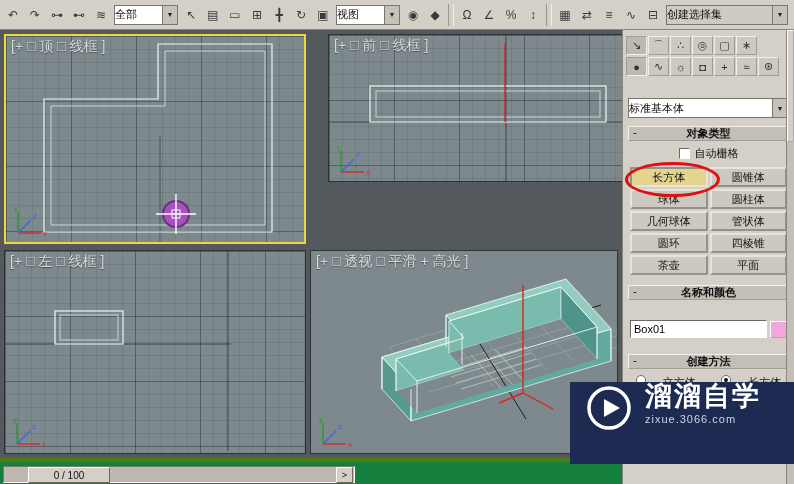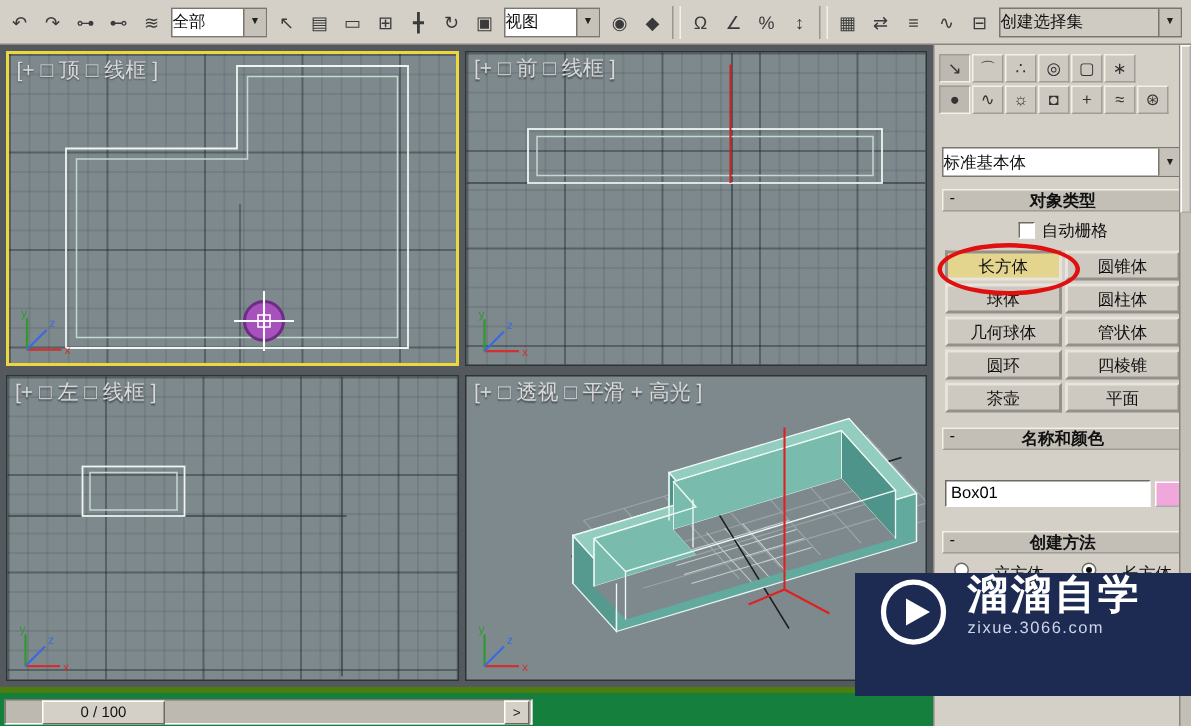--- a/index.html
+++ b/index.html
@@ -143,21 +143,21 @@
       <svg class="tripod" width="40" height="34" viewBox="0 0 40 34">
         <line x1="8" y1="28" x2="31" y2="28" stroke="#d03030" stroke-width="1.5"></line>
         <line x1="8" y1="28" x2="8" y2="7" stroke="#2f9a2f" stroke-width="1.5"></line>
         <line x1="8" y1="28" x2="21" y2="15" stroke="#3a6ae0" stroke-width="1.5"></line>
         <text x="33" y="31" font-size="8" fill="#d03030">x</text>
         <text x="4" y="6" font-size="8" fill="#2f9a2f">y</text>
         <text x="23" y="13" font-size="8" fill="#3a6ae0">z</text>
       </svg>
     </div>
 
-    <div class="vp" style="left:310px;top:4px;width:308px;height:210px">
+    <div class="vp" style="left:328px;top:4px;width:308px;height:148px">
       <div class="vp-label">[+ □ 前 □ 线框 ]</div>
       <svg class="scene" width="306" height="208" viewBox="0 0 306 208">
         <line x1="177" y1="0" x2="177" y2="208" stroke="#2c3438" stroke-width="1" opacity="0.8"></line>
         <line x1="0" y1="87" x2="306" y2="87" stroke="#2c3438" stroke-width="1" opacity="0.8"></line>
         <rect x="41" y="51" width="236" height="36" fill="none" stroke="#eef6f2" stroke-width="1.2"></rect>
         <rect x="47" y="56" width="224" height="26" fill="none" stroke="#c4d8d2" stroke-width="1"></rect>
         <line x1="176" y1="8" x2="176" y2="87" stroke="#d02222" stroke-width="1.4"></line>
       </svg>
       <svg class="tripod" width="40" height="34" viewBox="0 0 40 34">
         <line x1="8" y1="28" x2="31" y2="28" stroke="#d03030" stroke-width="1.5"></line>

